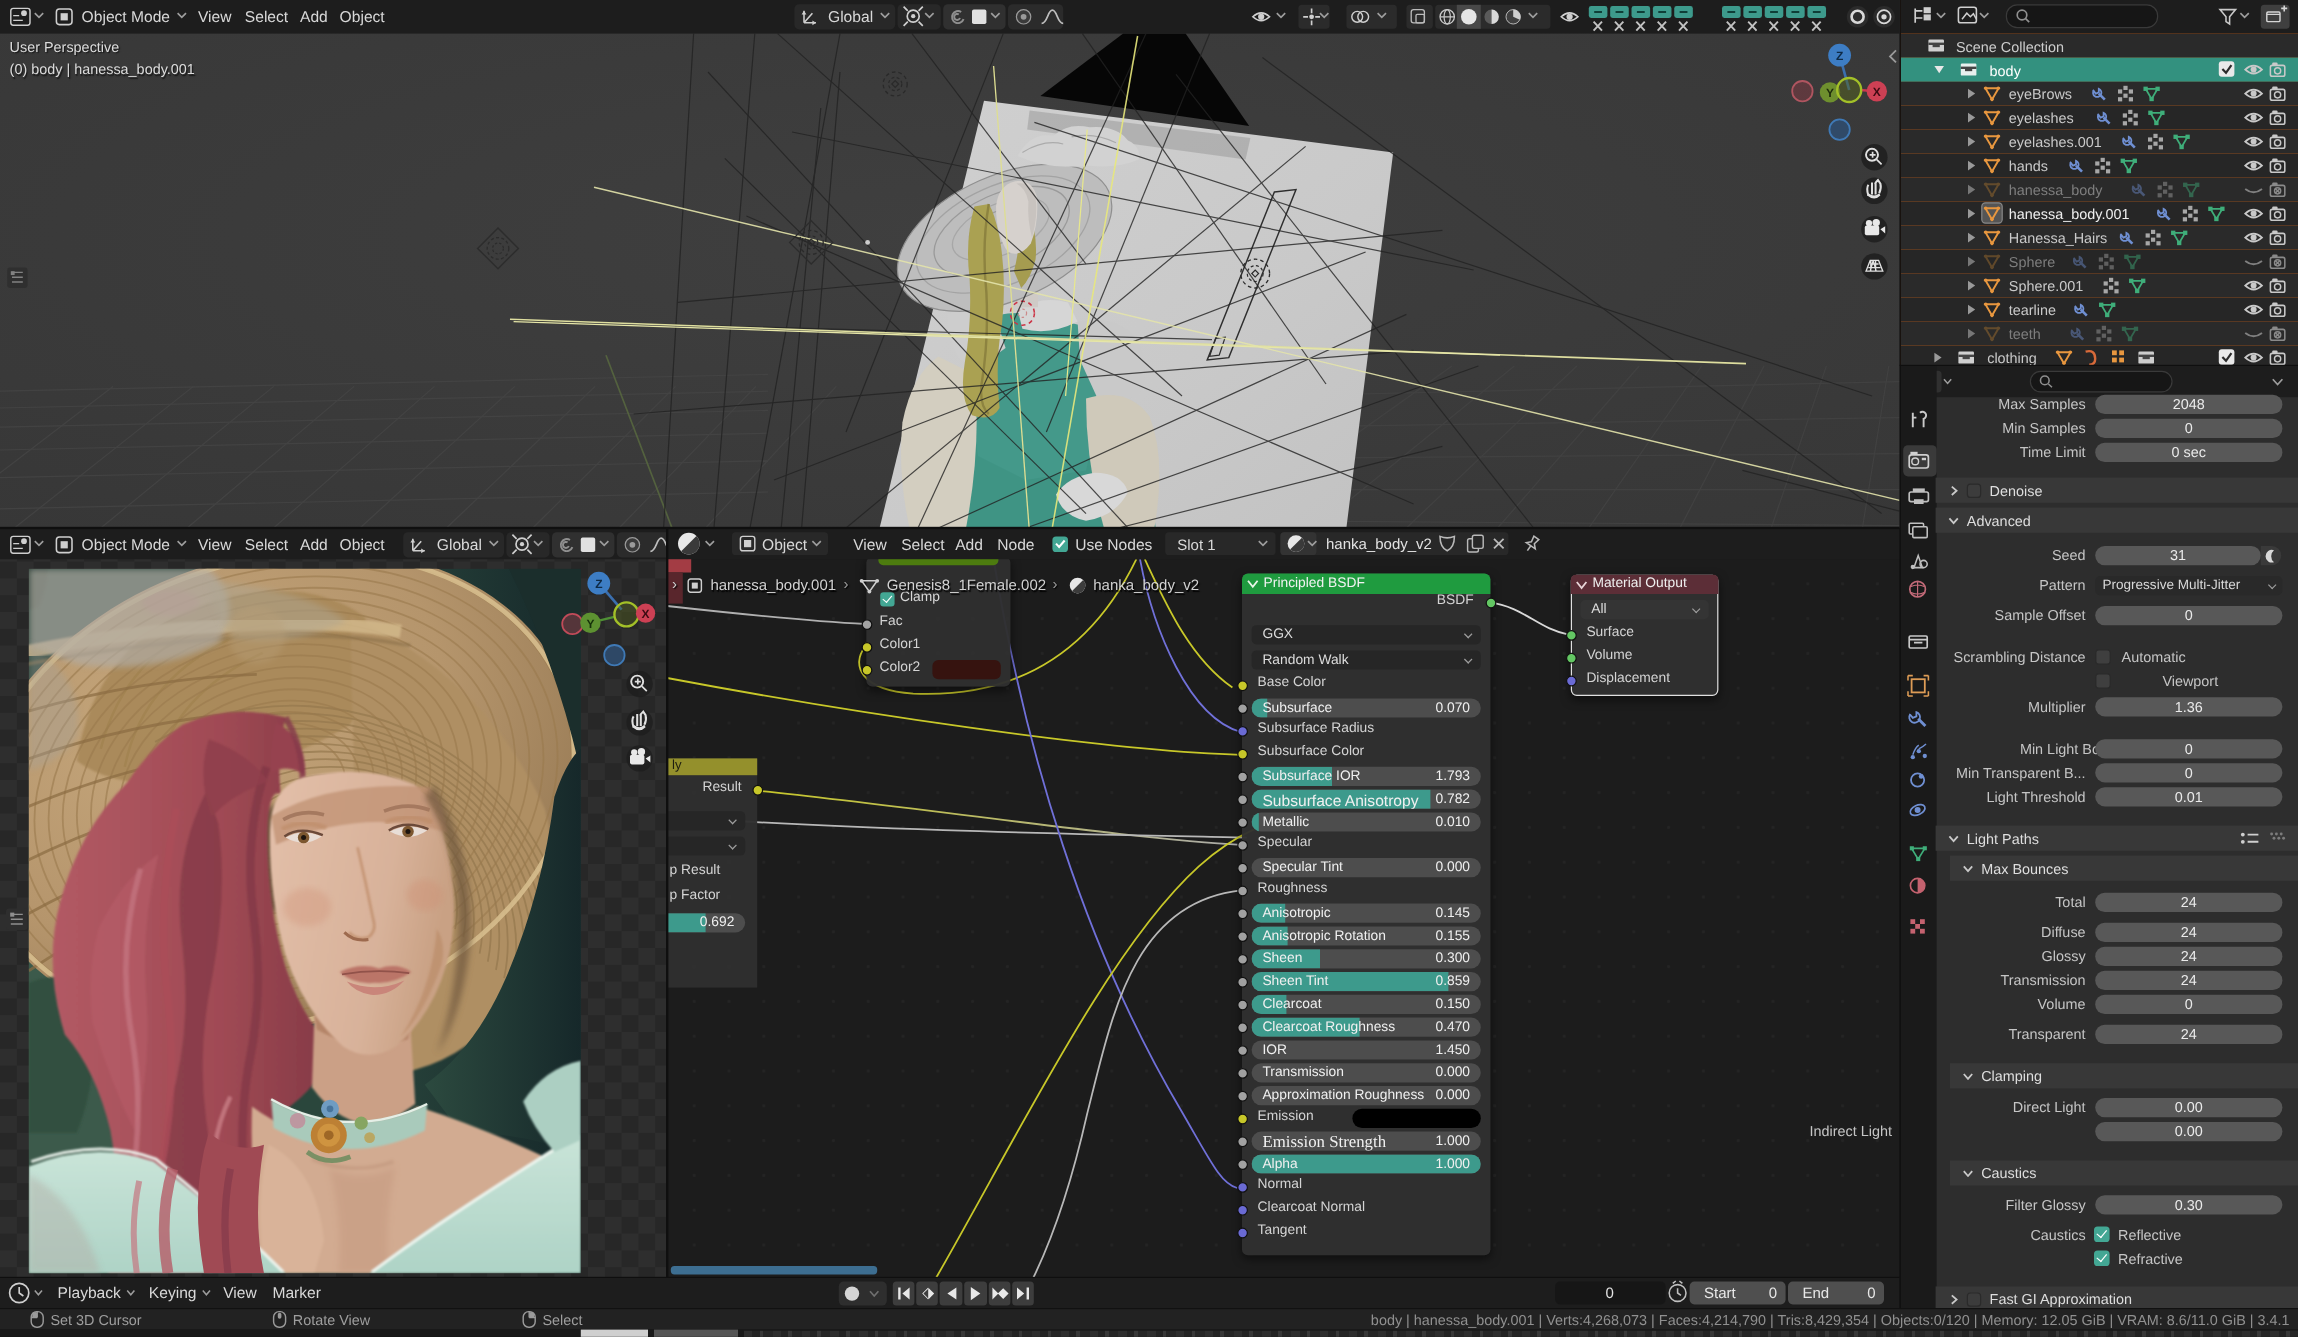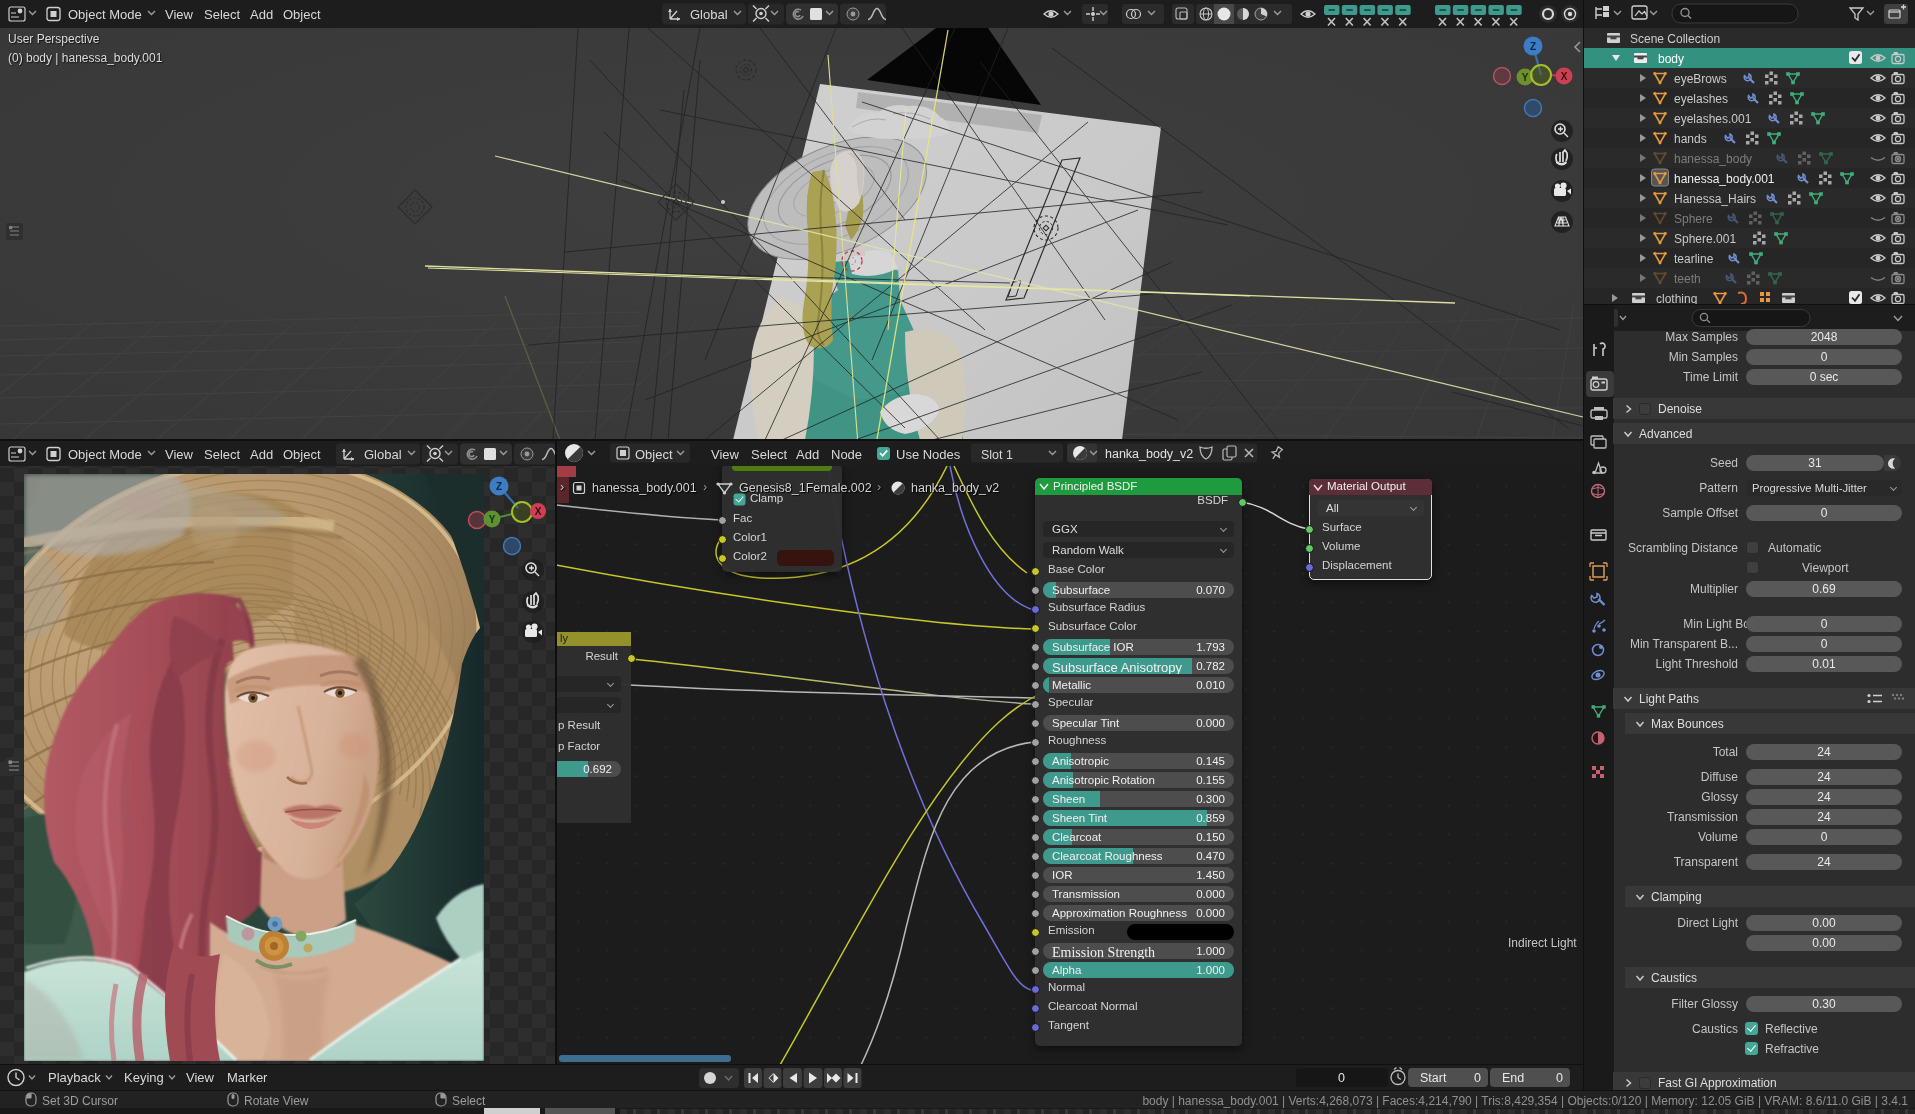--- a/index.html
+++ b/index.html
@@ -1279,21 +1279,21 @@
     <div class="abs" style="left:1508px;top:481px;width:230px;text-align:right;color:#c5c5c5;font-size:12px;white-space:nowrap;">Pattern</div>
     <div class="abs" style="left:1746px;top:480px;width:156px;height:16px;background:#292929;border-radius:4px;color:#d8d8d8;font-size:11.3px;display:flex;align-items:center;padding-left:6px;">Progressive Multi-Jitter<span class="chev" style="position:absolute;right:6px;top:5px;"></span></div>
     <div class="abs" style="left:1508px;top:506px;width:230px;text-align:right;color:#c5c5c5;font-size:12px;white-space:nowrap;">Sample Offset</div>
     <div class="abs" style="left:1746px;top:505px;width:156px;height:16px;background:#585858;border-radius:8px;color:#eaeaea;font-size:12px;display:flex;align-items:center;justify-content:center;">0</div>
     <div class="abs" style="left:1508px;top:541px;width:230px;text-align:right;color:#c5c5c5;font-size:12px;white-space:nowrap;">Scrambling Distance</div>
     <div class="cb" style="left:1746px;top:541px;"></div>
     <div class="abs txt" style="left:1768px;top:541px;color:#c5c5c5;font-size:12px;">Automatic</div>
     <div class="cb" style="left:1746px;top:561px;"></div>
     <div class="abs txt" style="left:1768px;top:561px;color:#c5c5c5;font-size:12px;margin-left:34px;">Viewport</div>
     <div class="abs" style="left:1508px;top:582px;width:230px;text-align:right;color:#c5c5c5;font-size:12px;white-space:nowrap;">Multiplier</div>
-    <div class="abs" style="left:1746px;top:581px;width:156px;height:16px;background:#585858;border-radius:8px;color:#eaeaea;font-size:12px;display:flex;align-items:center;justify-content:center;">0.69</div>
+    <div class="abs" style="left:1746px;top:581px;width:156px;height:16px;background:#585858;border-radius:8px;color:#eaeaea;font-size:12px;display:flex;align-items:center;justify-content:center;">1.36</div>
     <div class="abs" style="left:1552px;top:617px;width:230px;text-align:right;color:#c5c5c5;font-size:12px;white-space:nowrap;">Min Light Bounces</div>
     <div class="abs" style="left:1746px;top:616px;width:156px;height:16px;background:#585858;border-radius:8px;color:#eaeaea;font-size:12px;display:flex;align-items:center;justify-content:center;">0</div>
     <div class="abs" style="left:1508px;top:637px;width:230px;text-align:right;color:#c5c5c5;font-size:12px;white-space:nowrap;">Min Transparent B...</div>
     <div class="abs" style="left:1746px;top:636px;width:156px;height:16px;background:#585858;border-radius:8px;color:#eaeaea;font-size:12px;display:flex;align-items:center;justify-content:center;">0</div>
     <div class="abs" style="left:1508px;top:657px;width:230px;text-align:right;color:#c5c5c5;font-size:12px;white-space:nowrap;">Light Threshold</div>
     <div class="abs" style="left:1746px;top:656px;width:156px;height:16px;background:#585858;border-radius:8px;color:#eaeaea;font-size:12px;display:flex;align-items:center;justify-content:center;">0.01</div>
     <div class="abs" style="left:1613px;top:688px;width:302px;height:21px;background:#383838;display:flex;align-items:center;color:#dedede;font-size:12px;"><svg width="10" height="10" style="margin:0 6px 0 10px;">
         <path d="M1.5 3 l3.5 4 l3.5 -4" stroke="#c9c9c9" stroke-width="1.5" fill="none"></path>
       </svg>Light Paths<span style="margin-left:auto;margin-right:10px;display:flex;gap:8px;">
         <svg width="16" height="12">

